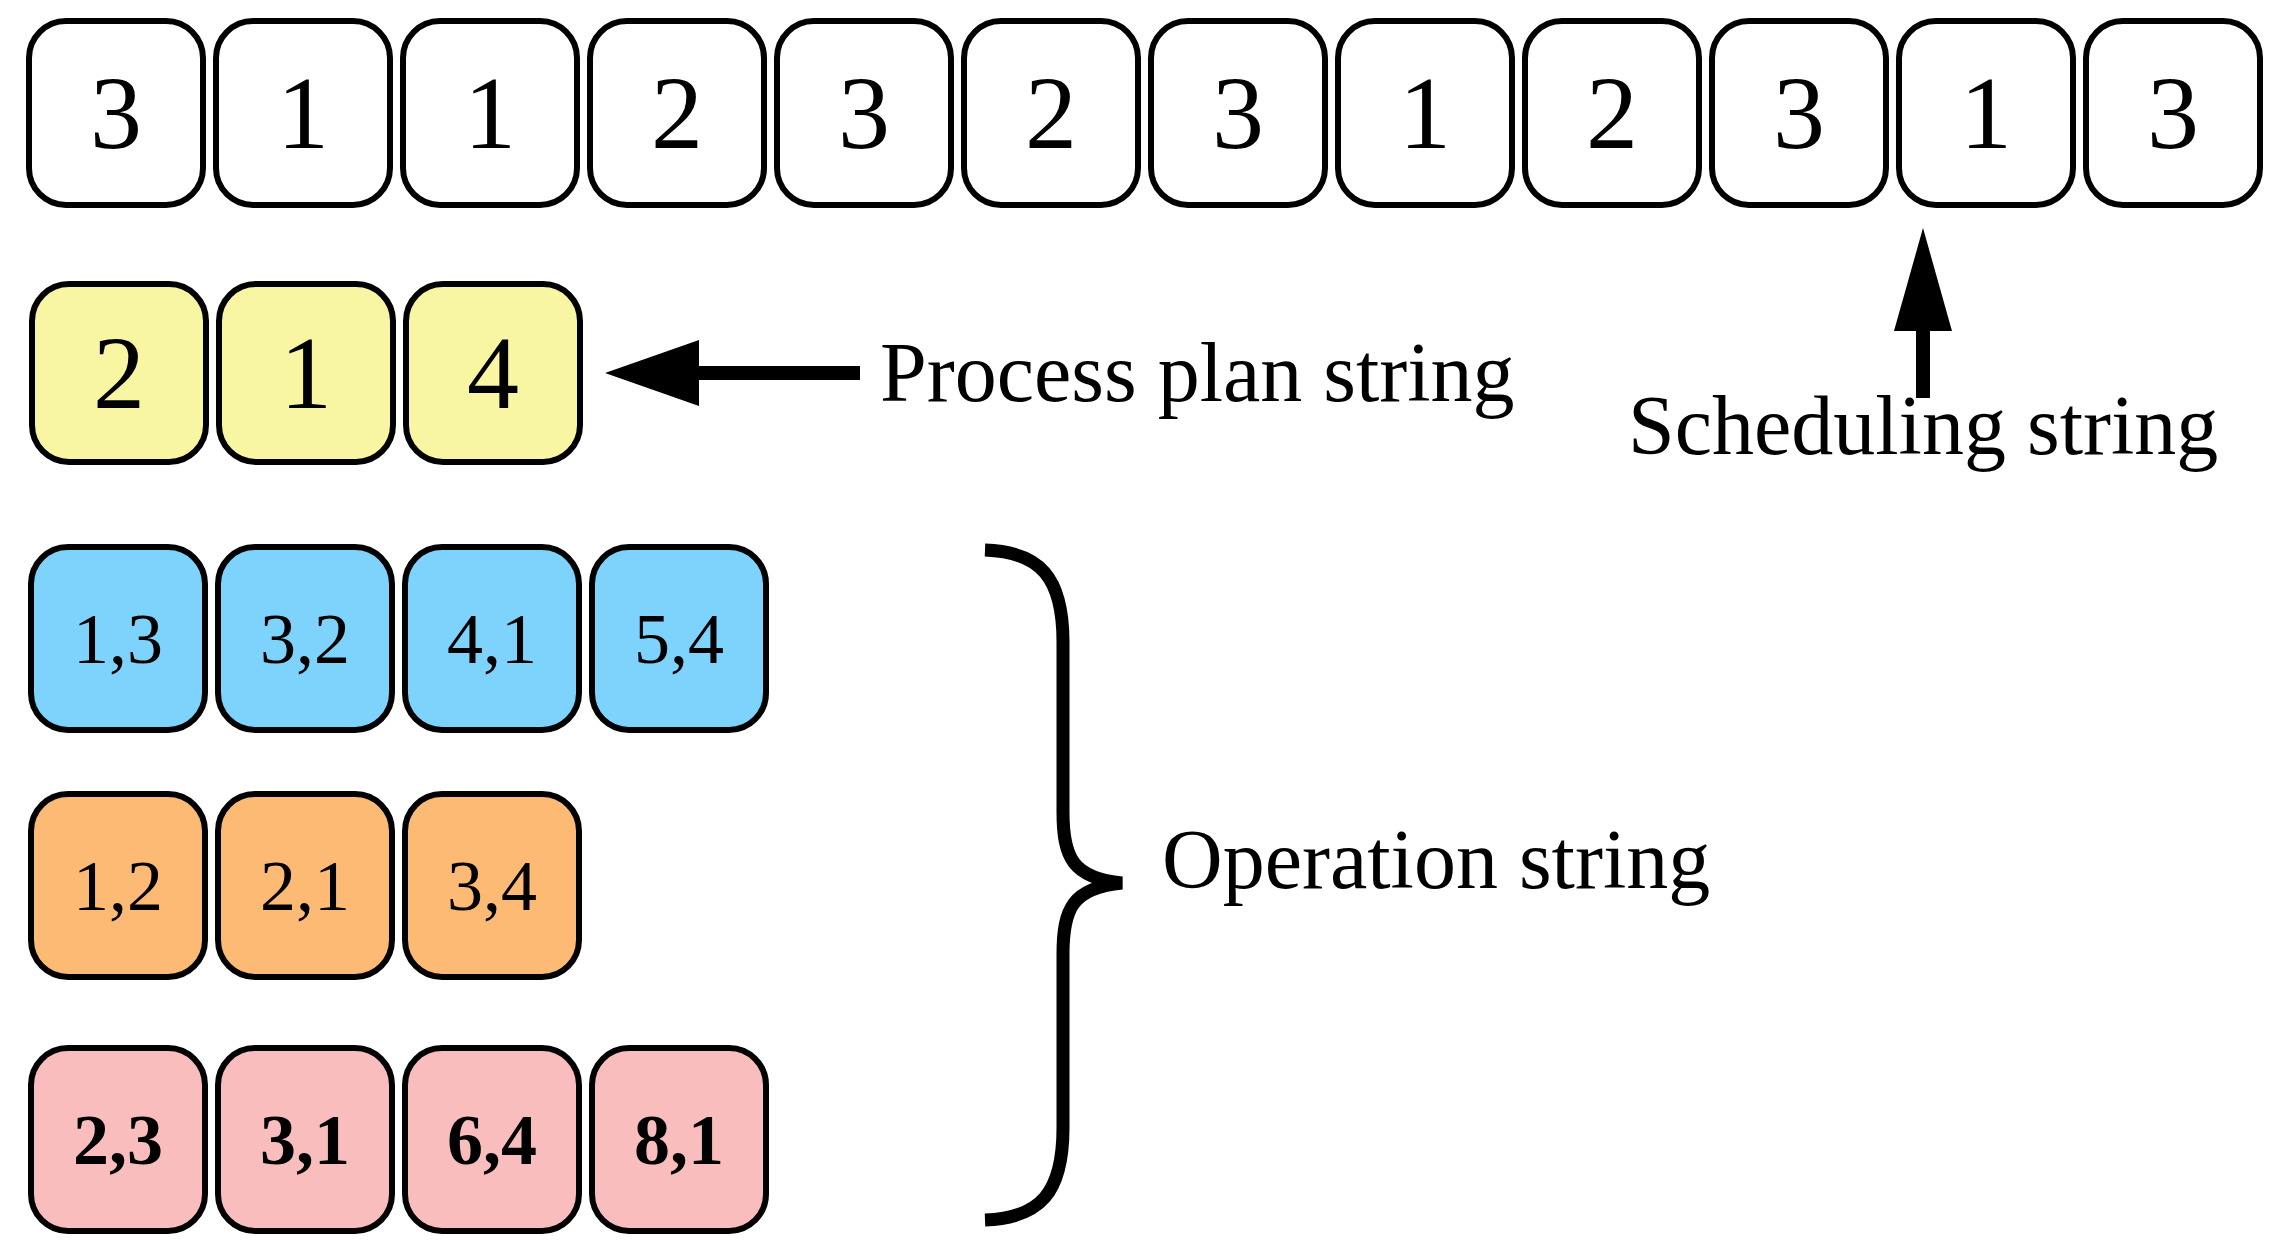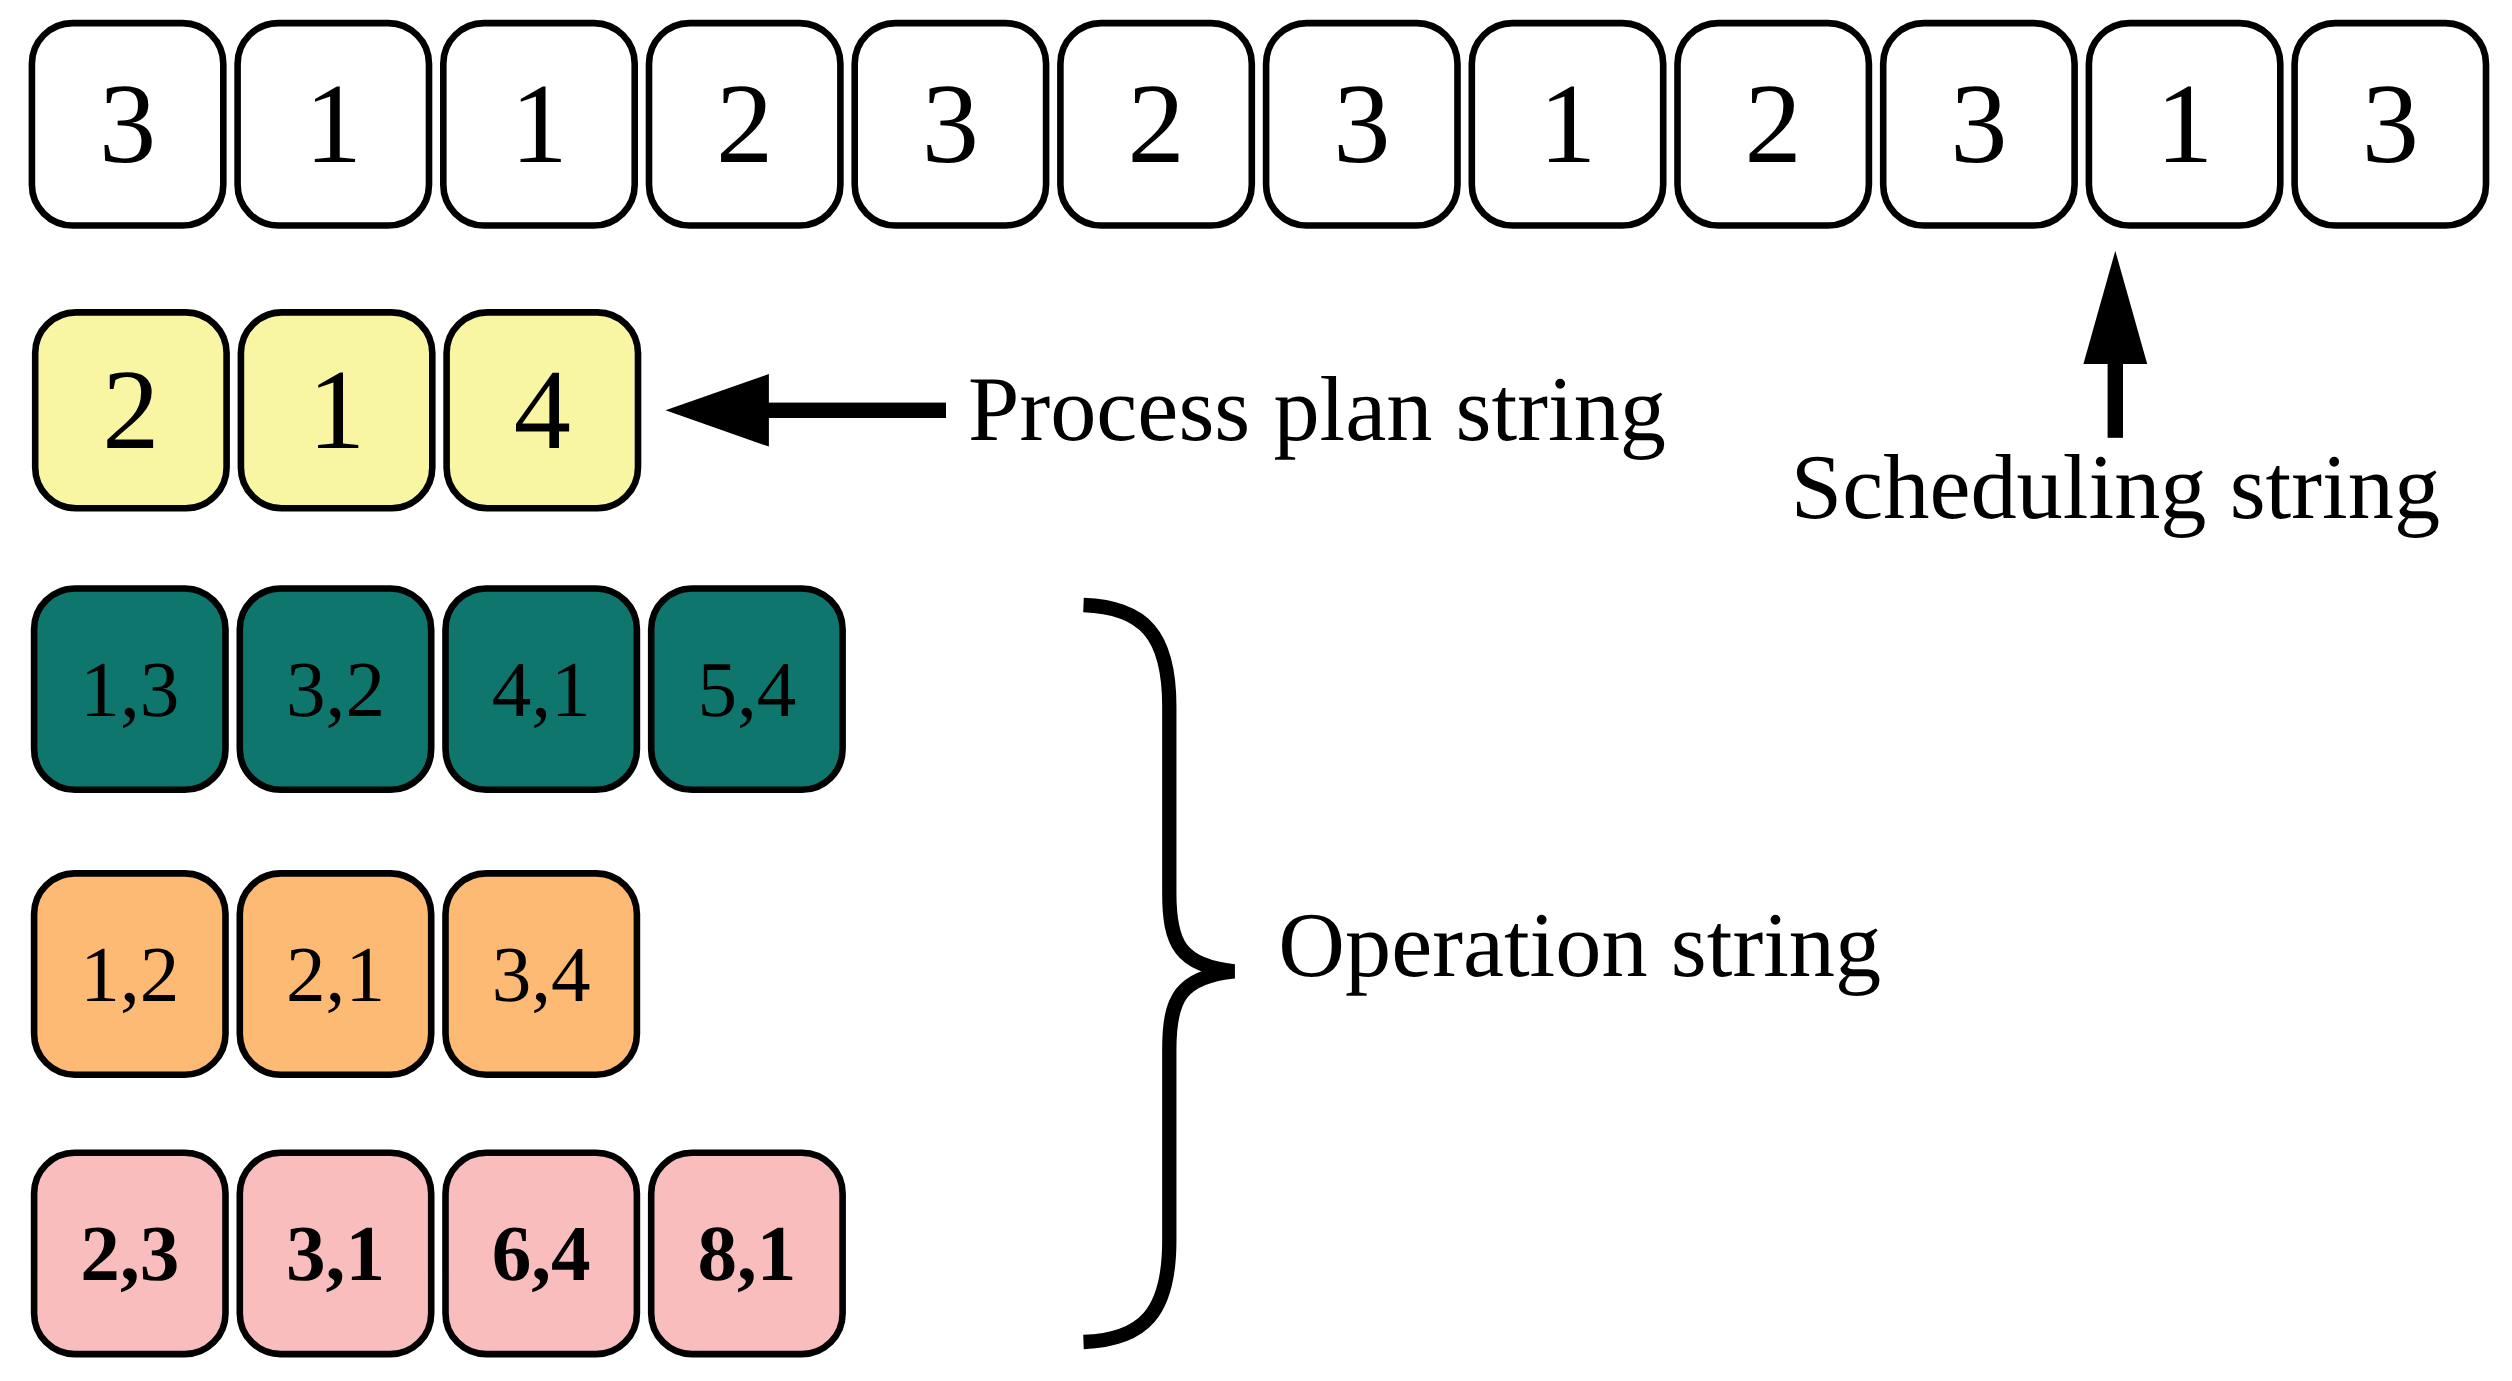--- a/index.html
+++ b/index.html
@@ -12,28 +12,28 @@
     box-sizing:border-box;border:6px solid #000;border-radius:40px;
     display:flex;align-items:center;justify-content:center;background:#ffffff;
     line-height:1;
   }
   .row-sched .cell{width:180px;height:190px;font-size:104px;}
   .row-sched{left:26px;top:18px;}
   .row-pp .cell{width:180px;height:184px;font-size:104px;background:#f8f6a3;}
   .row-pp{left:29px;top:281px;}
   .row-op .cell{width:180px;height:189px;font-size:72px;}
   .row-op-0{left:28px;top:532px;}
-  .row-op-0 .cell{background:#0f766e;}
+  .row-op-0 .cell{background:#7dd3fc;margin-top:12px;}
   .row-op-1{left:28px;top:791px;}
   .row-op-1 .cell{background:#fdba74;}
   .row-op-2{left:28px;top:1045px;}
   .row-op-2 .cell{background:#fabdbe;font-weight:bold;}
   .lbl{position:absolute;font-size:84px;line-height:84px;white-space:nowrap;}
   #lbl-pp{left:880px;top:331px;}
-  #lbl-sched{left:1628px;top:402px;}
+  #lbl-sched{left:1628px;top:384px;}
   #lbl-op{left:1162px;top:818px;}
   .overlay{position:absolute;left:0;top:0;}
 </style>
 </head>
 <body>
 
 <div class="canvas">
 
   <div class="row row-sched">
     <div class="cell">3</div>

